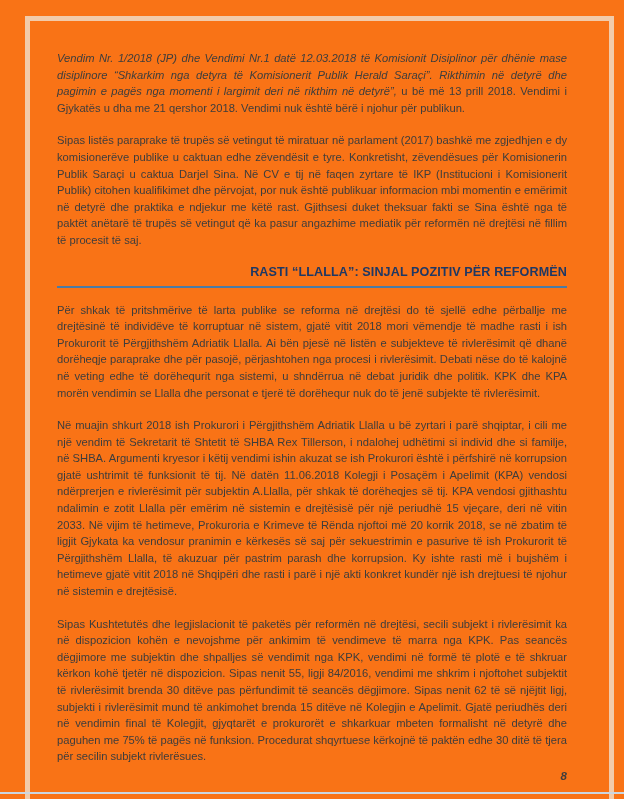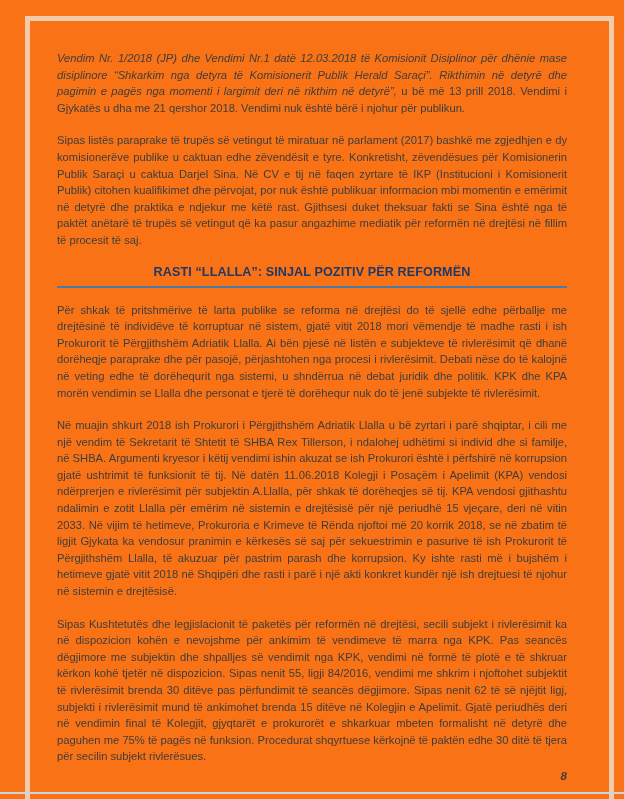--- a/index.html
+++ b/index.html
@@ -44,21 +44,21 @@
     font-style: italic;
   }
   .section-heading {
     margin: 14px 0 14px 0;
     padding-bottom: 7px;
     font-size: 12.6px;
     font-weight: bold;
     letter-spacing: 0.1px;
     color: var(--heading-color, #1f3864);
     border-bottom: 2px solid var(--rule-color, #4a7ba6);
-    text-align: center;
+    text-align: right;
   }
   .page-number {
     position: absolute;
     top: 770px;
     right: 57px;
     font-size: 11.5px;
     font-weight: bold;
     font-style: italic;
     color: #3d3d3d;
   }

